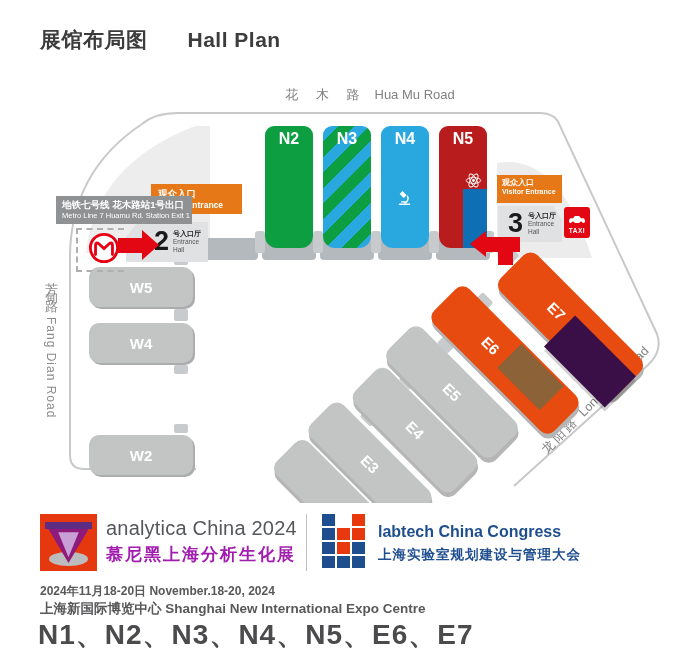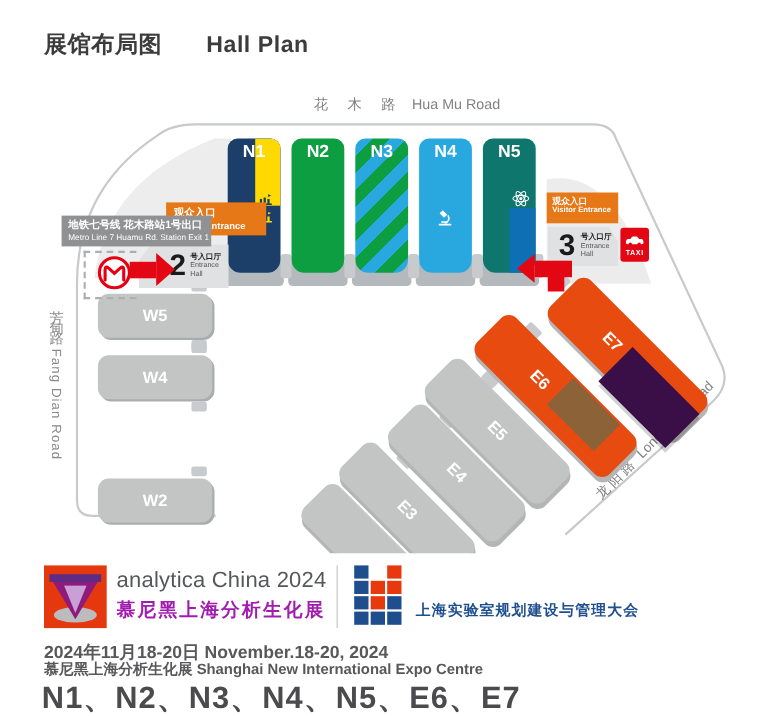--- a/index.html
+++ b/index.html
@@ -64,21 +64,21 @@
   
   .a-logo{width:57px;height:57px;background:#e6380f;}
   .a-name{font-size:20px;color:#55575b;letter-spacing:.2px;white-space:nowrap;}
   .a-zh{font-size:17px;font-weight:bold;color:#a21caf;letter-spacing:2px;white-space:nowrap;}
   .divider{width:1px;background:#c0c0c0;}
   .lt-grid{display:grid;grid-template-columns:repeat(3,13px);grid-template-rows:repeat(4,12px);gap:2px;}
   .lt-grid .b{background:#1f4e8f;}
   .lt-grid .r{background:#e8380d;}
   .lt-name{font-size:16px;font-weight:bold;color:#1f4e8f;white-space:nowrap;}
   .lt-zh{font-size:13.5px;font-weight:bold;color:#1f4e8f;letter-spacing:1px;white-space:nowrap;}
-  .f-line{font-size:16px;font-weight:bold;color:#58585a;white-space:nowrap;}
+  .f-line{font-size:12px;font-weight:bold;color:#58585a;white-space:nowrap;}
   .f-halls{font-size:28px;font-weight:bold;color:#4b4b4d;letter-spacing:1px;white-space:nowrap;}
 </style>
 </head>
 <body>
 
 <div class="stage">
 
   <div class="abs page-title">
     <span>展馆布局图</span><span class="en">Hall Plan</span>
   </div>
@@ -109,50 +109,40 @@
     <div class="abs n-base" style="left:320px;top:238px;"></div>
     <div class="abs n-base" style="left:378px;top:238px;"></div>
     <div class="abs n-base" style="left:436px;top:238px;"></div>
     <div class="abs tabv" style="left:194px;top:231px;"></div>
     <div class="abs tabv" style="left:255px;top:231px;"></div>
     <div class="abs tabv" style="left:313px;top:231px;"></div>
     <div class="abs tabv" style="left:371px;top:231px;"></div>
     <div class="abs tabv" style="left:429px;top:231px;"></div>
     <div class="abs tabv" style="left:484px;top:231px;"></div>
 
-    <div class="abs hall-n" style="left:207px;top:126px;background:#1c3f69;overflow:hidden;">
-      <div class="abs" style="right:0;top:0;width:47%;height:50%;background:#ffd900;"></div>
-      <span class="lbl">N1</span>
-      <svg class="abs" style="left:27px;top:50px;color:#1c3f69;" width="14" height="11" viewBox="0 0 20 16">
-          <path d="M1,15 V13 H3 V7 H6 V13 H8 V5 H11 V13 H13 V7 H16 V13 H19 V15 Z M14,6 V1 L18,2.5 L14,4.5 Z" fill="currentColor"></path>
-        </svg>
-      <svg class="abs" style="left:27px;top:66px;color:#ffd900;" width="14" height="11" viewBox="0 0 20 16">
-          <path d="M1,15 V13 H3 V7 H6 V13 H8 V5 H11 V13 H13 V7 H16 V13 H19 V15 Z M14,6 V1 L18,2.5 L14,4.5 Z" fill="currentColor"></path>
-        </svg>
-    </div>
 
     <div class="abs hall-n" style="left:265px;top:126px;background:#0d9e42;">
       <span class="lbl">N2</span>
     </div>
 
     <div class="abs hall-n" style="left:323px;top:126px;background:repeating-linear-gradient(135deg,#29a8e0 0 11px,#0d9e42 11px 22px);">
       <span class="lbl">N3</span>
     </div>
 
     <div class="abs hall-n" style="left:381px;top:126px;background:#29a8e0;">
       <span class="lbl">N4</span>
       <svg class="abs" style="left:16px;top:64px;" width="16" height="16" viewBox="0 0 18 18">
           <path d="M6.2,1.2 L10.8,5.8 L7.6,9 L3,4.4 Z" fill="#fff"></path>
           <path d="M11.5,6.5 A5.2,5.2 0 0 1 8.2,14.6" stroke="#fff" stroke-width="1.6" fill="none"></path>
           <rect x="2" y="15.2" width="13" height="1.7" rx="0.8" fill="#fff"></rect>
           <rect x="4.5" y="12.6" width="6" height="1.5" rx="0.7" fill="#fff"></rect>
         </svg>
     </div>
 
-    <div class="abs hall-n" style="left:439px;top:126px;background:#0f766e;overflow:hidden;">
+    <div class="abs hall-n" style="left:439px;top:126px;background:#b91c1c;overflow:hidden;">
       <div class="abs" style="right:0;bottom:0;width:50%;height:48%;background:#0f6fb5;"></div>
       <span class="lbl">N5</span>
       <svg class="abs" style="left:26px;top:46px;" width="17" height="17" viewBox="0 0 20 20">
           <g fill="none" stroke="#fff" stroke-width="1.1">
             <ellipse cx="10" cy="10" rx="8.5" ry="3.4"></ellipse>
             <ellipse cx="10" cy="10" rx="8.5" ry="3.4" transform="rotate(60 10 10)"></ellipse>
             <ellipse cx="10" cy="10" rx="8.5" ry="3.4" transform="rotate(120 10 10)"></ellipse>
           </g>
           <circle cx="10" cy="10" r="1.7" fill="#fff"></circle>
         </svg>
@@ -279,19 +269,20 @@
     <div class="b"></div>
       <div class="r"></div>
       <div class="r"></div>
     <div class="b"></div>
       <div class="r"></div>
       <div class="b"></div>
     <div class="b"></div>
       <div class="b"></div>
       <div class="b"></div>
   </div>
+  <div class="abs lt-name" style="left:378px;top:523px;">labtech China Congress</div>
   <div class="abs lt-zh" style="left:378px;top:546px;">上海实验室规划建设与管理大会</div>
 
   <div class="abs f-line" style="left:40px;top:583px;">2024年11月18-20日  November.18-20, 2024</div>
-  <div class="abs f-line" style="left:40px;top:600px;font-size:13.5px;">慕尼黑上海分析生化展 Shanghai New International Expo Centre</div>
+  <div class="abs f-line" style="left:40px;top:600px;font-size:13.5px;">上海新国际博览中心 Shanghai New International Expo Centre</div>
   <div class="abs f-halls" style="left:38px;top:616px;">N1、N2、N3、N4、N5、E6、E7</div>
 
 </div>
 
 </body></html>

